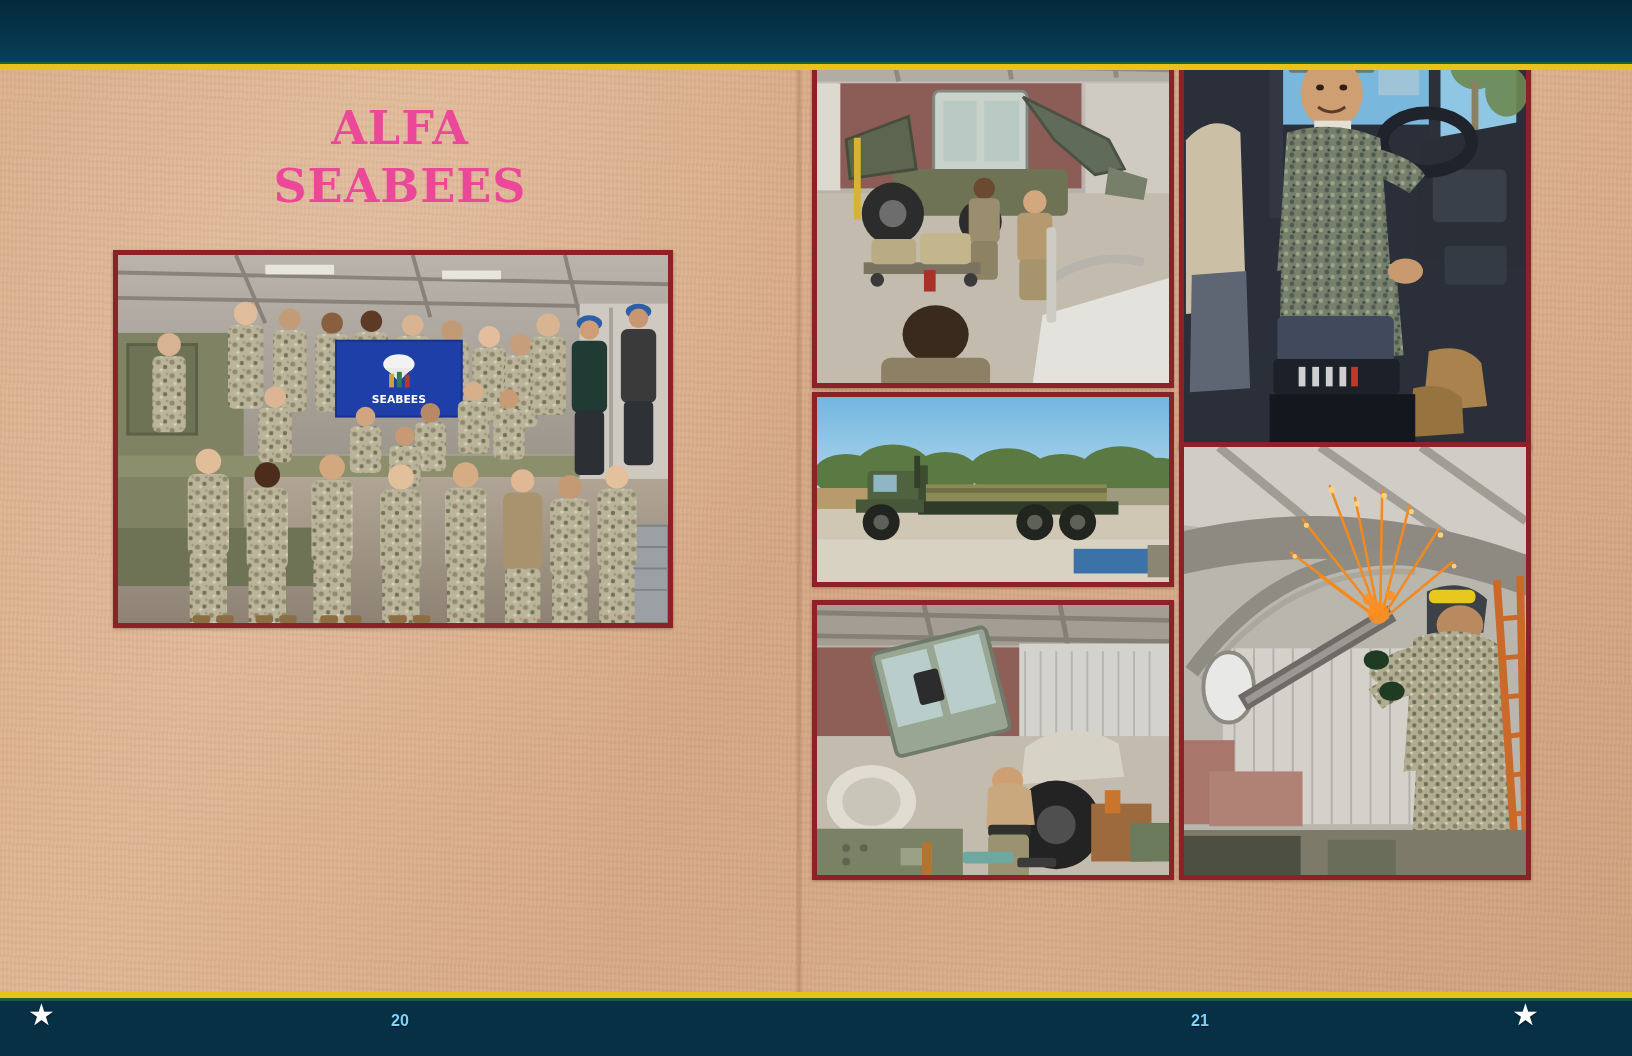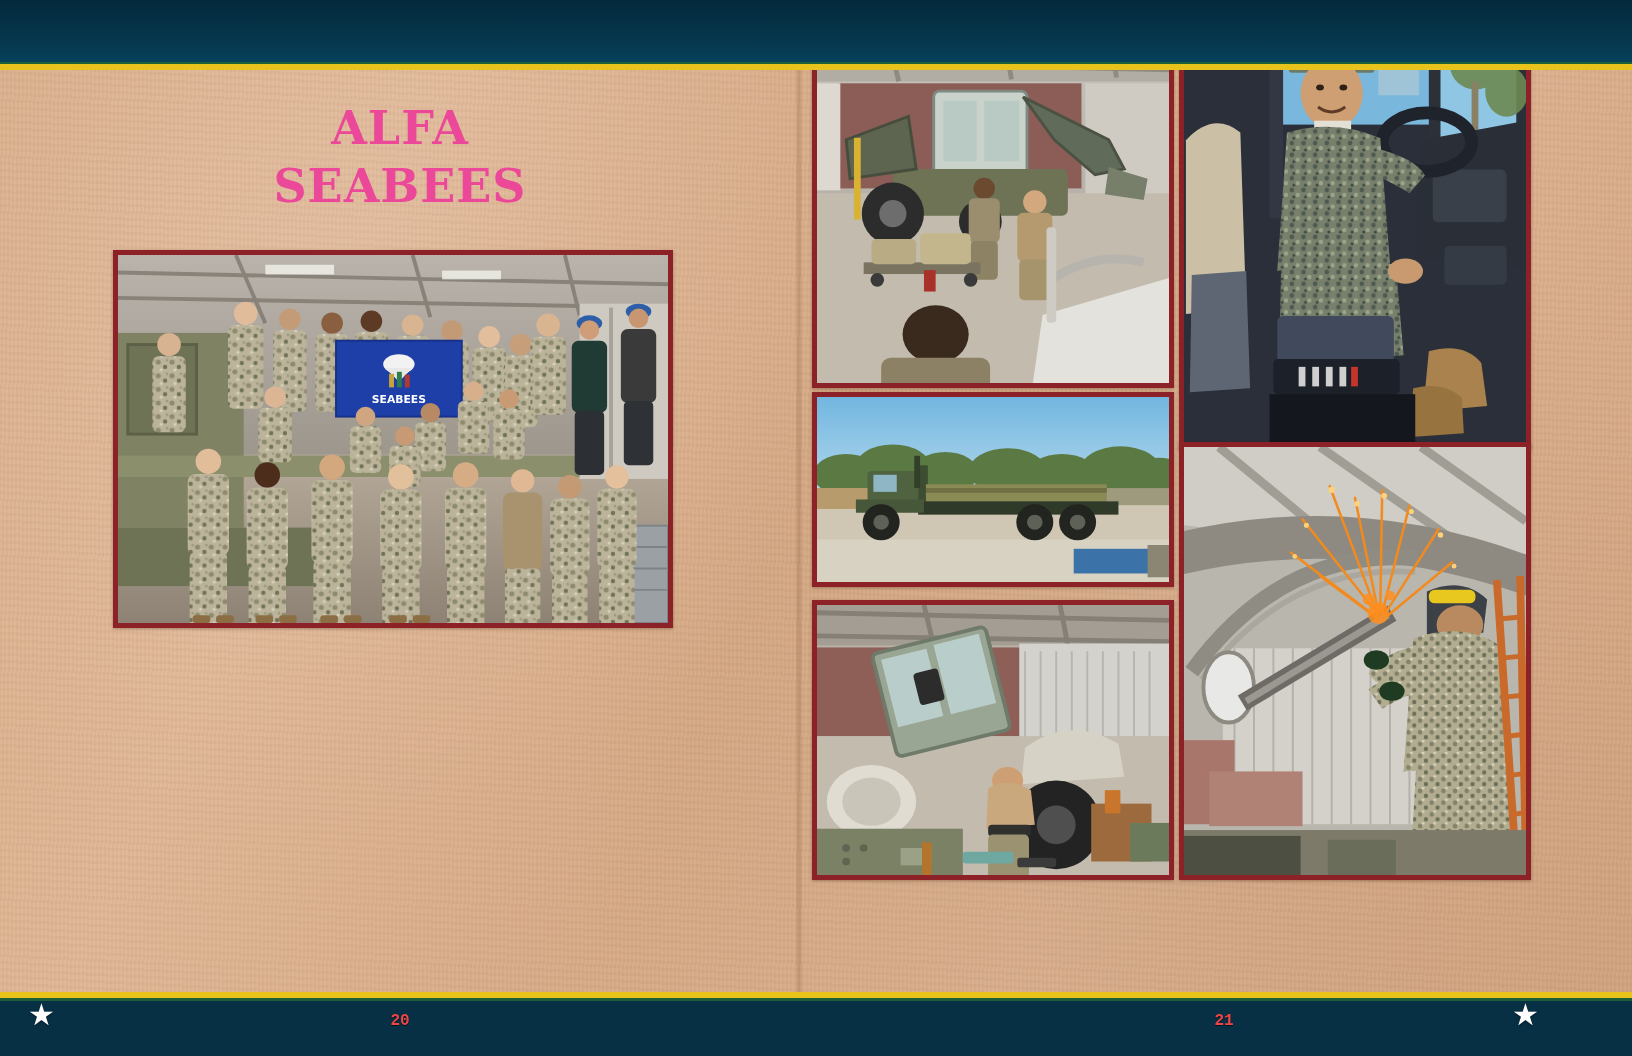--- a/index.html
+++ b/index.html
@@ -87,28 +87,28 @@
   .rule-green-bot {
     position: absolute;
     left: 0; top: 998px;
     width: 1632px; height: 3px;
     background: #1d5f39;
     z-index: 6;
   }
   .page-num {
     position: absolute;
     top: 1012px;
-    color: #ef4444;
-    font-family: Liberation Mono, monospace;
+    color: #7dd3fc;
+    font-family: Liberation Sans, sans-serif;
     font-weight: bold;
     font-size: 16px;
     text-shadow: 0 1px 1px rgba(0,0,0,.6);
   }
   .page-num-left  { left: 0; width: 800px; text-align: center; }
-  .page-num-right { left: 824px; width: 800px; text-align: center; }
+  .page-num-right { left: 800px; width: 800px; text-align: center; }
 
   
   .spread {
     position: absolute;
     left: 0; top: 70px;
     width: 1632px;
     height: 922px;
     background:
       radial-gradient(circle at 18% 22%, rgba(255,255,255,.10), rgba(255,255,255,0) 38%),
       radial-gradient(circle at 72% 78%, rgba(120,70,35,.10), rgba(120,70,35,0) 45%),

